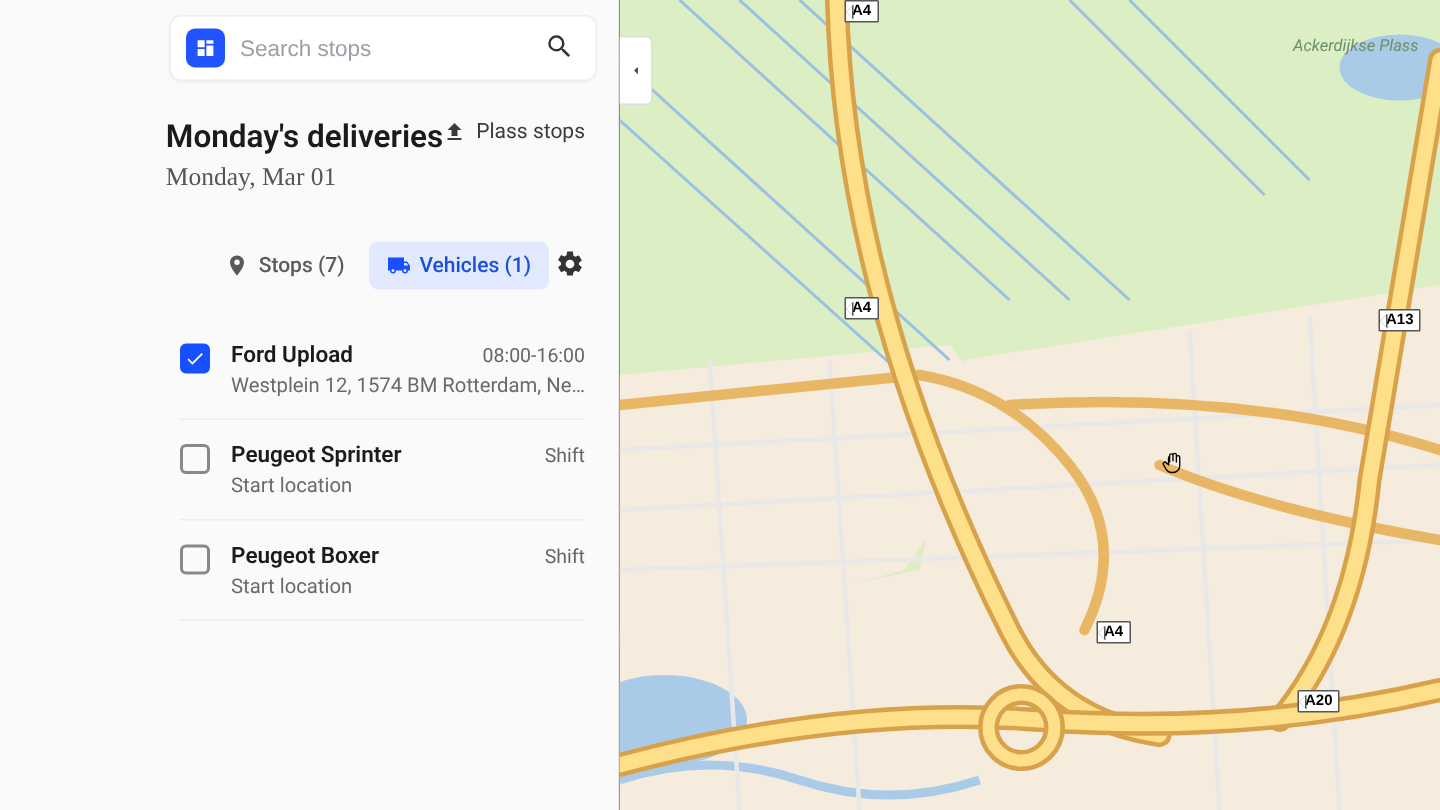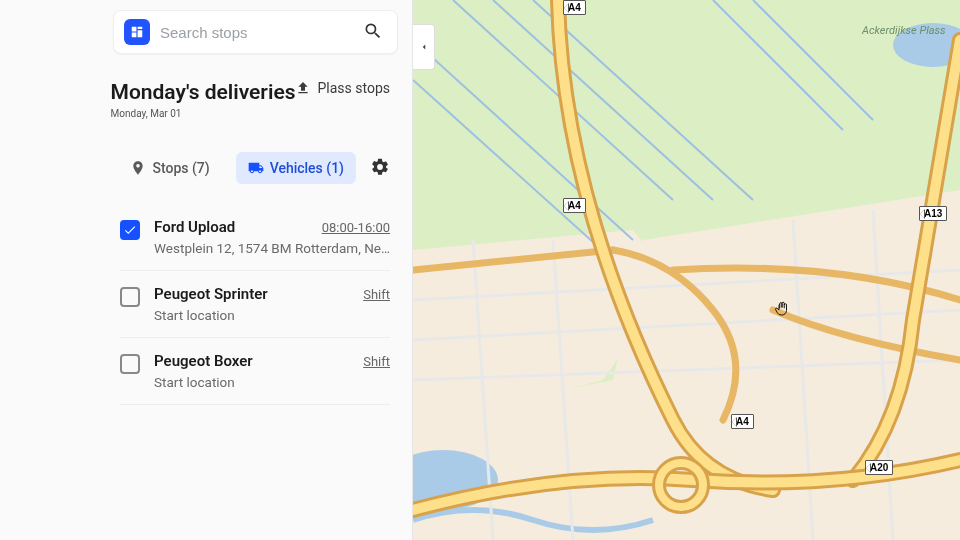--- a/index.html
+++ b/index.html
@@ -8,40 +8,40 @@
   .sidebar { width: 413px; height: 100%; background: #fafafa; display: flex; flex-direction: column; border-right: 1px solid #e5e5e5; align-items: flex-end; }
   .searchbar { margin: 10px 14px 8px; height: 44px; background: #fff; border: 1px solid #eee; border-radius: 8px; display: flex; align-items: center; padding: 0 10px; box-shadow: 0 1px 2px rgba(0,0,0,0.04); }
   .logo { width: 26px; height: 26px; background: #2154ff; border-radius: 6px; display:flex; align-items:center; justify-content:center; margin-right: 10px; }
   .logo svg { width: 14px; height: 14px; fill: #fff; }
   .search-input { flex: 1; border: none; outline: none; font-size: 15px; color: #555; background: transparent; }
   .search-input::placeholder { color: #9aa0a6; }
   .search-btn { background:none; border:none; cursor:pointer; padding:4px; }
   .search-btn svg { width: 20px; height: 20px; fill: #333; }
   .header { padding: 18px 22px 18px; display:flex; justify-content:space-between; align-items:flex-start; }
   .header h1 { font-size: 21px; font-weight: 600; color: #1b1b1b; margin-bottom: 4px; }
-  .header .date { font-size: 10px; color: #555; }
+  .header .date { font-size: 17px; color: #555; font-family: Liberation Serif, serif; }
   .upload { display:flex; align-items:center; gap:6px; font-size: 14px; color:#3b3b3b; cursor:pointer; }
   .upload svg { width:16px; height:16px; fill:#3b3b3b; }
   .divider { height:1px; background:#e5e5e5; }
-  .tabs-row { display:flex; align-items:center; padding: 14px 22px 8px; gap: 14px; }
+  .tabs-row { display:flex; align-items:center; padding: 14px 22px 8px; gap: 4px; }
   .tab { display:flex; align-items:center; gap:6px; font-size: 14px; color:#5a5a5a; padding:8px 12px; border-radius:6px; cursor:pointer; font-weight:500; }
   .tab svg { width:16px; height:16px; fill:#5a5a5a; }
   .tab.active { background:#e1e9ff; color:#1d4ed8; }
   .tab.active svg { fill:#1650ff; }
   .gear { margin-left:auto; background:none; border:none; cursor:pointer; }
   .gear svg { width:20px; height:20px; fill:#333; }
   .list { padding: 12px 22px 0; flex:1; overflow:auto; }
   .vehicle { display:flex; padding: 14px 0 14px; border-bottom:1px solid #eee; gap: 14px; }
   .checkbox { width:20px; height:20px; border:2px solid #888; border-radius:4px; flex-shrink:0; margin-top:2px; cursor:pointer; display:flex; align-items:center; justify-content:center; }
   .checkbox.checked { background:#1650ff; border-color:#1650ff; }
   .checkbox.checked svg { width:14px; height:14px; fill:#fff; }
   .vehicle-body { flex:1; min-width:0; }
   .vehicle-row1 { display:flex; justify-content:space-between; align-items:baseline; }
   .vehicle-name { font-size: 15px; font-weight:600; color:#1b1b1b; }
-  .vehicle-meta { font-size:13px; color:#666;text-decoration:underline; }
+  .vehicle-meta { font-size:13px; color:#666; }
   .vehicle-sub { font-size: 13.5px; color:#6a6a6a; margin-top:4px; white-space:nowrap; overflow:hidden; text-overflow:ellipsis; }
   .map { flex:1; position:relative; background:#0f172a; overflow:hidden; }
   .map svg.mapsvg { position:absolute; inset:0; width:100%; height:100%; }
   .collapse { position:absolute; top:24px; left:0; width:22px; height:46px; background:#fff; border:1px solid #ddd; border-left:none; border-radius:0 4px 4px 0; display:flex; align-items:center; justify-content:center; cursor:pointer; }
   .collapse svg { width:10px; height:10px; fill:#444; }
   .road-label { position:absolute; background:#fff; border:1px solid #555; font-size:10px; font-weight:600; padding:1px 4px; border-radius:1px; font-family: Arial, sans-serif; color:#000; }
   .road-label::before { content:""; position:absolute; left:-5px; top:50%; transform:translateY(-50%); border:5px solid transparent; border-right-color:#555; }
   .road-label::after { content:""; position:absolute; left:-3.6px; top:50%; transform:translateY(-50%); border:4px solid transparent; border-right-color:#fff; }
   .place-label { position:absolute; font-size:11px; font-style:italic; color:#6b8f6b; }
   .hand-cursor { position:absolute; width:18px; height:18px; }

